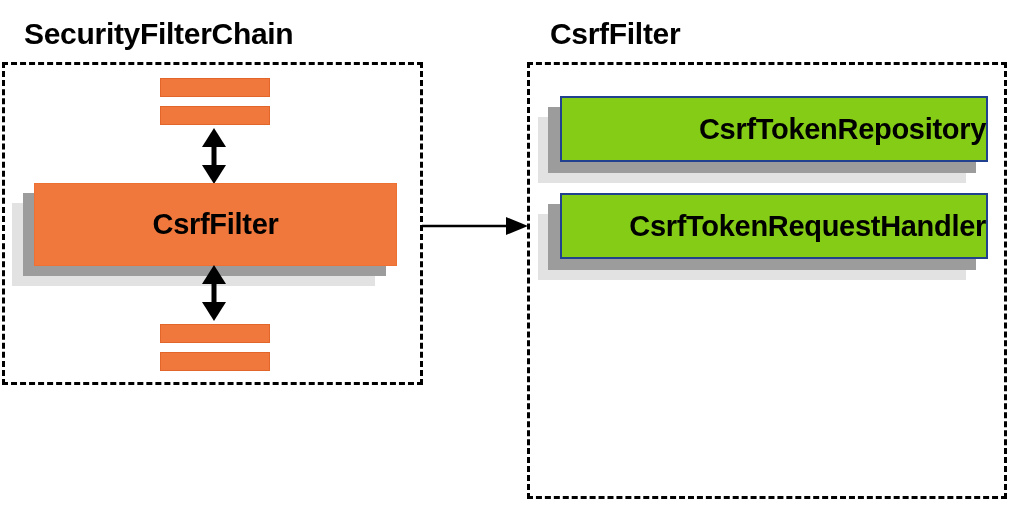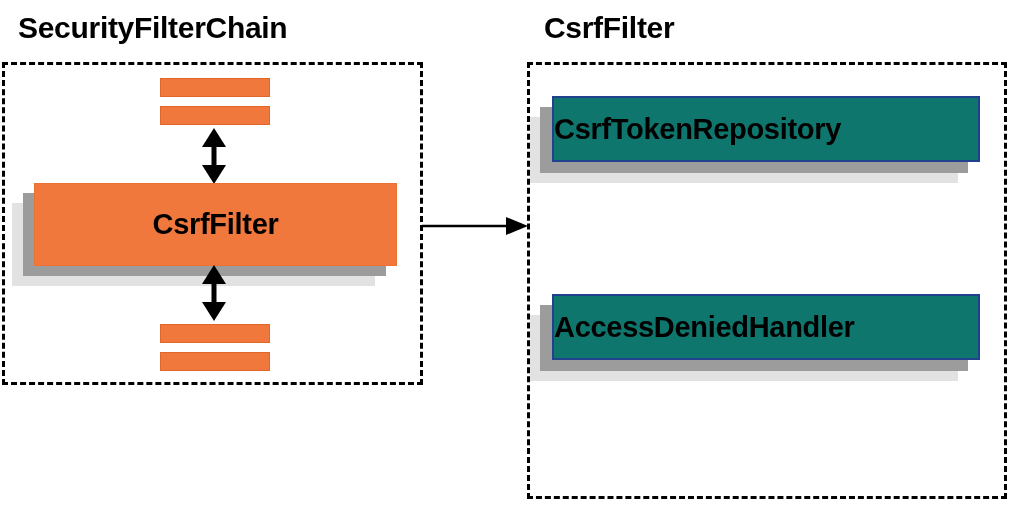--- a/index.html
+++ b/index.html
@@ -6,21 +6,21 @@
   .stage {
     position: relative;
     width: 1010px;
     height: 505px;
     background: #ffffff;
     font-family: "Liberation Sans", "DejaVu Sans", sans-serif;
     overflow: hidden;
   }
   .title {
     position: absolute;
-    margin: 6px;
+    margin: 12px;
     font-size: 30px;
     font-weight: bold;
     color: #000;
     letter-spacing: -0.3px;
     white-space: nowrap;
   }
   .title-left  { left: 12px;  top: 5px; }
   .title-right { left: 538px; top: 5px; }
 
   .group {
@@ -80,30 +80,30 @@
   .h-arrow {
     position: absolute;
     left: 422px;
     top: 215px;
     width: 106px;
     height: 22px;
   }
 
   .comp {
     position: absolute;
-    left: 22px;
+    left: 30px;
     width: 428px;
     height: 66px;
-    background: #0f766e;
+    background: #84cc16;
     border: 2px solid #21418f;
     box-sizing: border-box;
     box-shadow: -12px 11px 0 0 #9c9c9c, -22px 21px 0 0 #e2e2e2;
     display: flex;
     align-items: center;
-    justify-content: flex-start;
+    justify-content: flex-end;
   }
   .comp-1 { top: 31px; }
   .comp-2 { top: 128px; }
   .comp-3 { top: 229px; }
   .comp-4 { top: 327px; }
   .comp-label {
     font-size: 29px;
     font-weight: bold;
     color: #000;
     letter-spacing: -0.3px;
@@ -148,20 +148,20 @@
     <line x1="0" y1="11" x2="86" y2="11" stroke="#000" stroke-width="2.5"></line>
     <polygon points="106,11 84,2 84,20" fill="#000"></polygon>
   </svg>
 
   <div class="group group-right">
 
     <div class="comp comp-1">
       <span class="comp-label">CsrfTokenRepository</span>
     </div>
 
+    <div class="comp comp-2">
+      <span class="comp-label">CsrfTokenRequestHandler</span>
+    </div>
 
-    <div class="comp comp-3">
-      <span class="comp-label">AccessDeniedHandler</span>
-    </div>
 
   </div>
 
 </div>
 
 </body></html>

